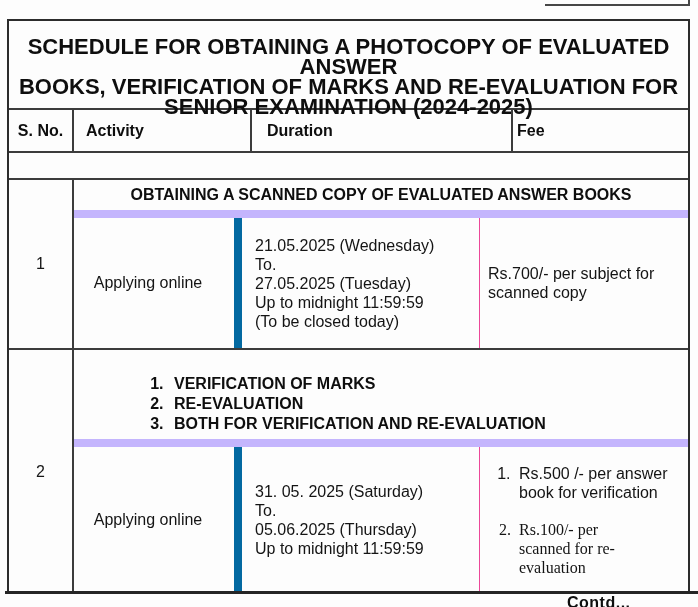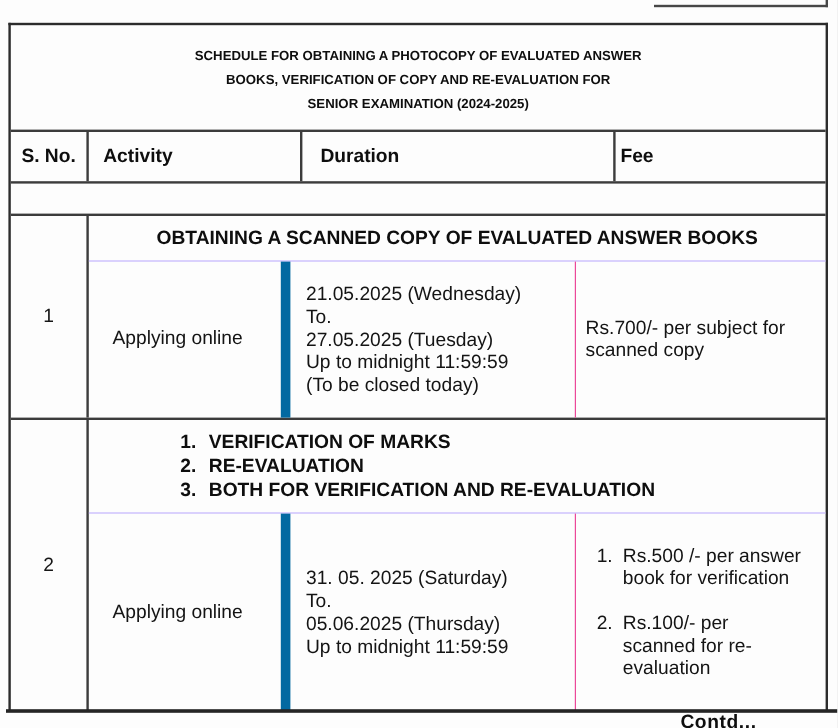--- a/index.html
+++ b/index.html
@@ -16,21 +16,21 @@
   }
   .doc-table{
     position:absolute;left:7px;top:19px;width:683px;height:574px;
     box-sizing:border-box;border:2px solid #2c2c2c;border-bottom:none;
     display:flex;flex-direction:column;
   }
   .doc-table *{box-sizing:border-box;}
   .band-title{
     height:89px;border-bottom:2px solid #3c3c3c;
     padding-top:16px;text-align:center;
-    font-weight:700;font-size:11px;line-height:20px;color:#0e0e0e;
+    font-weight:700;font-size:22px;line-height:20px;color:#0e0e0e;
   }
   .band-header{height:43px;border-bottom:2px solid #3c3c3c;display:flex;}
   .band-header .hcell{
     display:flex;align-items:center;font-weight:700;font-size:16px;color:#0e0e0e;
     border-right:2px solid #3c3c3c;
   }
   .hcell.h-sno{width:65px;justify-content:center;}
   .hcell.h-activity{width:178px;padding-left:12px;}
   .hcell.h-duration{width:261px;padding-left:15px;}
   .hcell.h-fee{width:175px;padding-left:4px;border-right:none;}
@@ -38,62 +38,62 @@
   .rowgroup{display:flex;}
   .rowgroup.g1{height:170px;border-bottom:2px solid #3c3c3c;}
   .rowgroup.g2{height:243px;}
   .sno-cell{
     width:65px;border-right:2px solid #3c3c3c;
     display:flex;align-items:center;justify-content:center;
     font-size:16px;color:#161616;
   }
   .group-right{flex:1;display:flex;flex-direction:column;}
   .subheader-band{
-    border-bottom:1px solid #c4b5fd;font-weight:700;font-size:16px;color:#0e0e0e;
+    border-bottom:8px solid #c4b5fd;font-weight:700;font-size:16px;color:#0e0e0e;
   }
   .subheader-band.s1{height:38px;display:flex;align-items:center;justify-content:center;}
-  .subheader-band.s2{height:78px;display:flex;align-items:center;}
+  .subheader-band.s2{height:78px;display:flex;align-items:center;margin-top:19px;}
   .section-list{margin:0;padding-left:94px;font-weight:700;}
   .section-list li{line-height:20px;padding-left:6px;}
   .content-row{flex:1;display:flex;font-size:16px;}
   .cell-activity{
     width:168px;border-right:8px solid #0369a1;
     display:flex;align-items:center;justify-content:center;padding-right:12px;
   }
   .cell-duration{
     width:238px;border-right:1px solid #ec4899;
     display:flex;flex-direction:column;justify-content:center;
     padding-left:13px;line-height:19px;
   }
   .cell-fee{
     flex:1;display:flex;flex-direction:column;justify-content:center;
     padding-left:8px;line-height:19px;
   }
   .cell-fee.listy{justify-content:center;}
   .fee-list{margin:0;padding-left:27px;}
   .fee-list li{line-height:19px;padding-left:4px;}
-  .fee-list li + li{margin-top:18px;}
+  .fee-list li + li{margin-top:18px;font-family:Liberation Serif, serif;}
   .bottom-rule{position:absolute;left:5px;top:591px;width:693px;height:2.5px;background:#252525;}
   .contd{
     position:absolute;left:567px;top:594px;
     font-weight:700;font-size:16px;color:#0e0e0e;letter-spacing:0.5px;
   }
 </style>
 </head>
 <body>
 
 <div id="screen">
 
   <div class="corner-mark"></div>
 
   <div class="doc-table">
 
     <div class="band-title">
       <div>SCHEDULE FOR OBTAINING A PHOTOCOPY OF EVALUATED ANSWER</div>
-      <div>BOOKS, VERIFICATION OF COPY AND RE-EVALUATION FOR</div>
+      <div>BOOKS, VERIFICATION OF MARKS AND RE-EVALUATION FOR</div>
       <div>SENIOR EXAMINATION (2024-2025)</div>
     </div>
 
     <div class="band-header">
       <div class="hcell h-sno">S. No.</div>
       <div class="hcell h-activity">Activity</div>
       <div class="hcell h-duration">Duration</div>
       <div class="hcell h-fee">Fee</div>
     </div>
 

